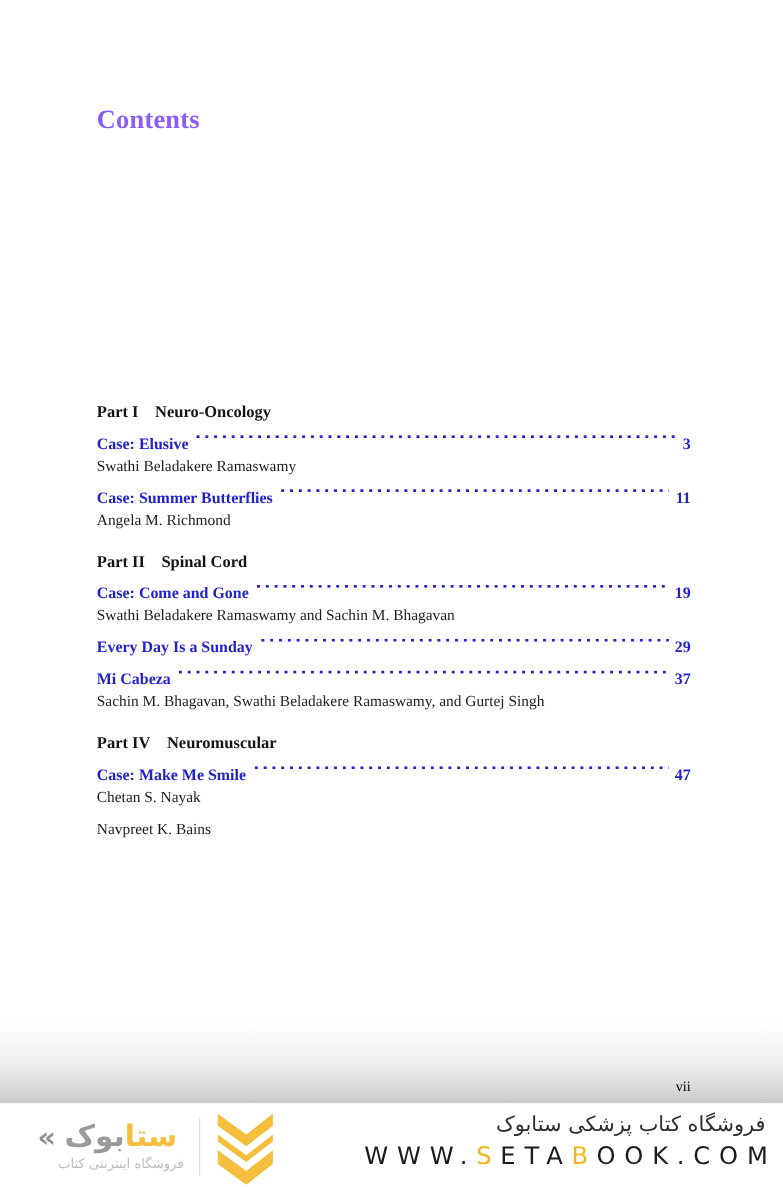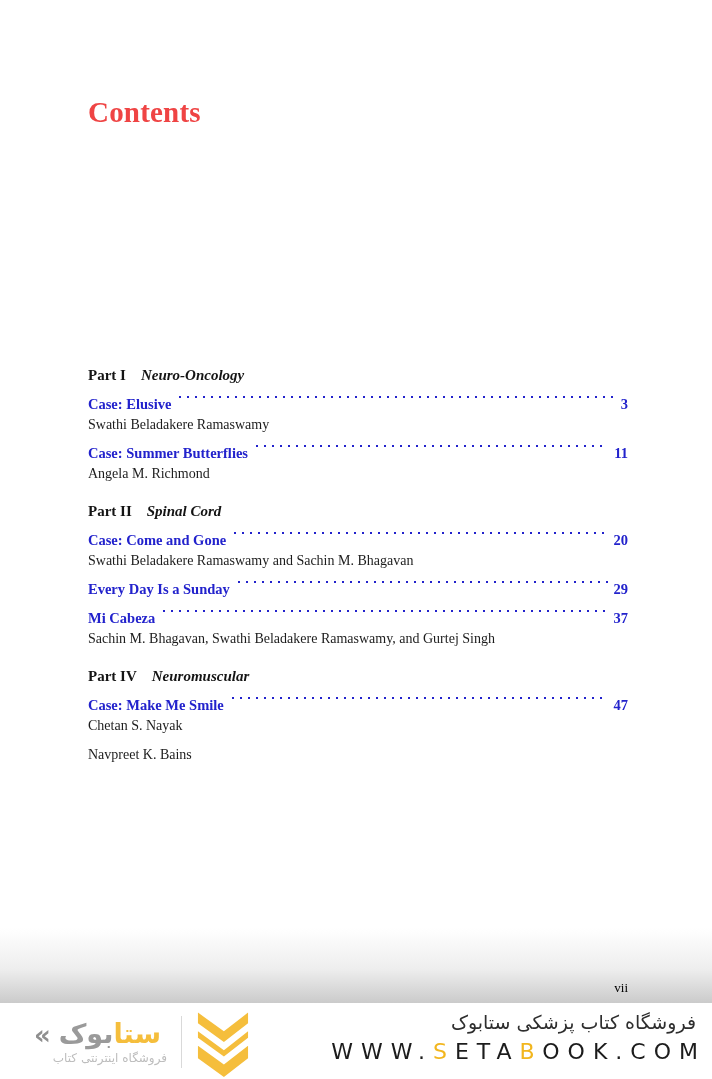--- a/index.html
+++ b/index.html
@@ -5,32 +5,32 @@
   * { margin: 0; padding: 0; box-sizing: border-box; }
   html, body { background: #ffffff; }
   body { width: 712px; height: 1079px; position: relative; overflow: hidden;
          font-family: "Liberation Serif", serif; }
 
   .page { position: absolute; inset: 0; background: #ffffff; }
 
   
   .contents-title {
     position: absolute; left: 88px; top: 96px;
-    font-size: 29px; font-weight: bold; color: #ef4444;
+    font-size: 24px; font-weight: bold; color: #8b5cf6;
     letter-spacing: 0.2px;
   }
 
   
   .toc { position: absolute; left: 88px; top: 366px; width: 540px; }
   .toc-part-heading {
     margin-top: 19px; line-height: 19px;
     font-size: 15px; font-weight: bold; color: #141414;
   }
   .toc-part-heading:first-child { margin-top: 0; }
-  .toc-part-name { margin-left: 15px; font-style: italic; }
+  .toc-part-name { margin-left: 15px; }
   .toc-entry { margin-top: 10px; }
   .toc-entry-row {
     display: flex; line-height: 19px;
     font-size: 14.5px; font-weight: bold; color: #2222cc;
     cursor: pointer;
   }
   .toc-entry-title { white-space: nowrap; }
   .toc-leader {
     flex: 1 1 auto; height: 4px; margin: 0 6px 3px 5px;
     background-image: radial-gradient(circle, #2222cc 1.25px, rgba(0,0,0,0) 1.45px);
@@ -118,21 +118,21 @@
           <span class="toc-leader"></span>
           <span class="toc-page-num">11</span>
         </div>
         <div class="toc-authors">Angela M. Richmond</div>
       </div>
       <div class="toc-part-heading"><span>Part II</span><span class="toc-part-name">Spinal Cord</span></div>
       <div class="toc-entry">
         <div class="toc-entry-row">
           <span class="toc-entry-title">Case: Come and Gone</span>
           <span class="toc-leader"></span>
-          <span class="toc-page-num">20</span>
+          <span class="toc-page-num">19</span>
         </div>
         <div class="toc-authors">Swathi Beladakere Ramaswamy and Sachin M. Bhagavan</div>
       </div>
       <div class="toc-entry">
         <div class="toc-entry-row">
           <span class="toc-entry-title">Every Day Is a Sunday</span>
           <span class="toc-leader"></span>
           <span class="toc-page-num">29</span>
         </div>
       </div>

